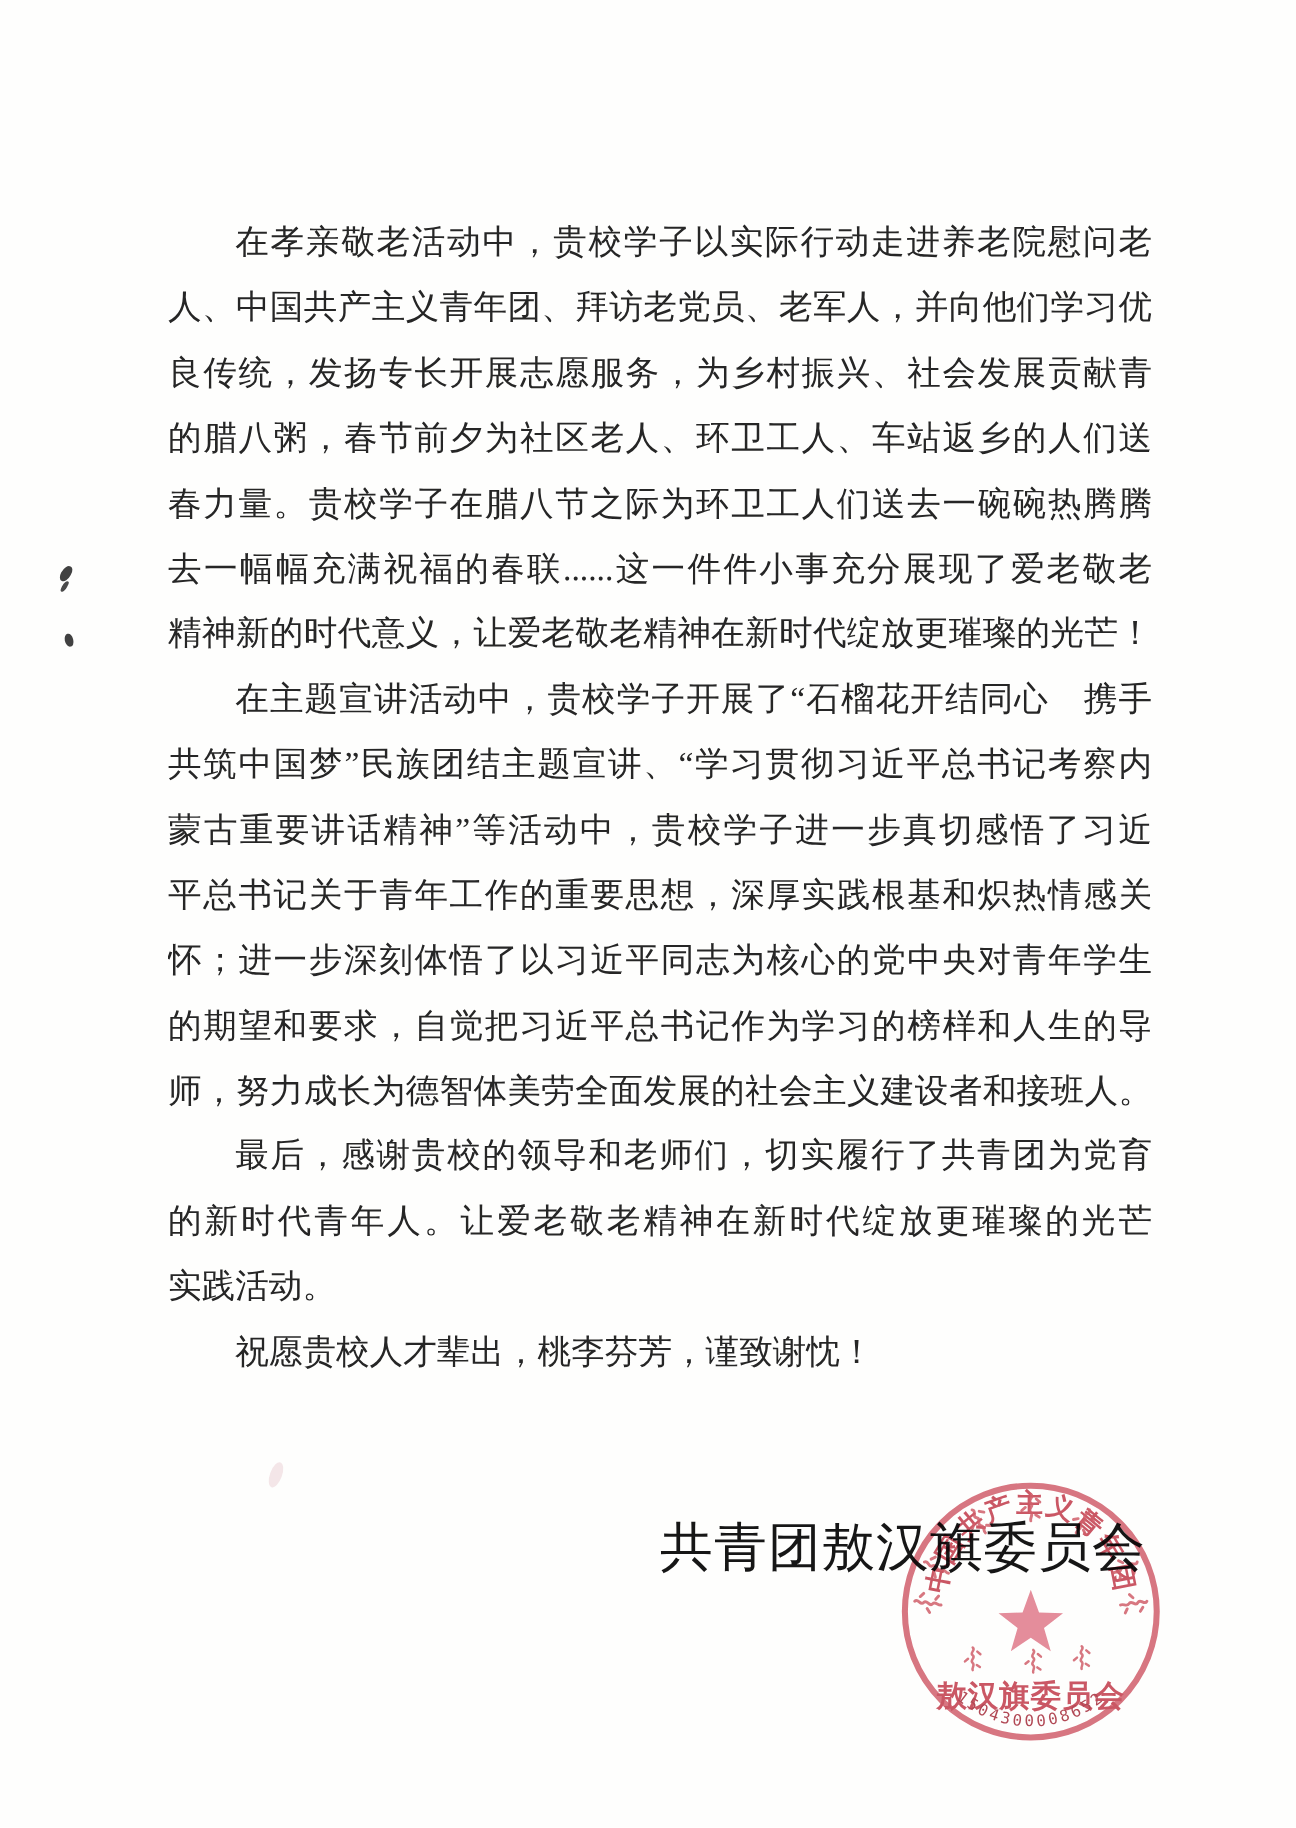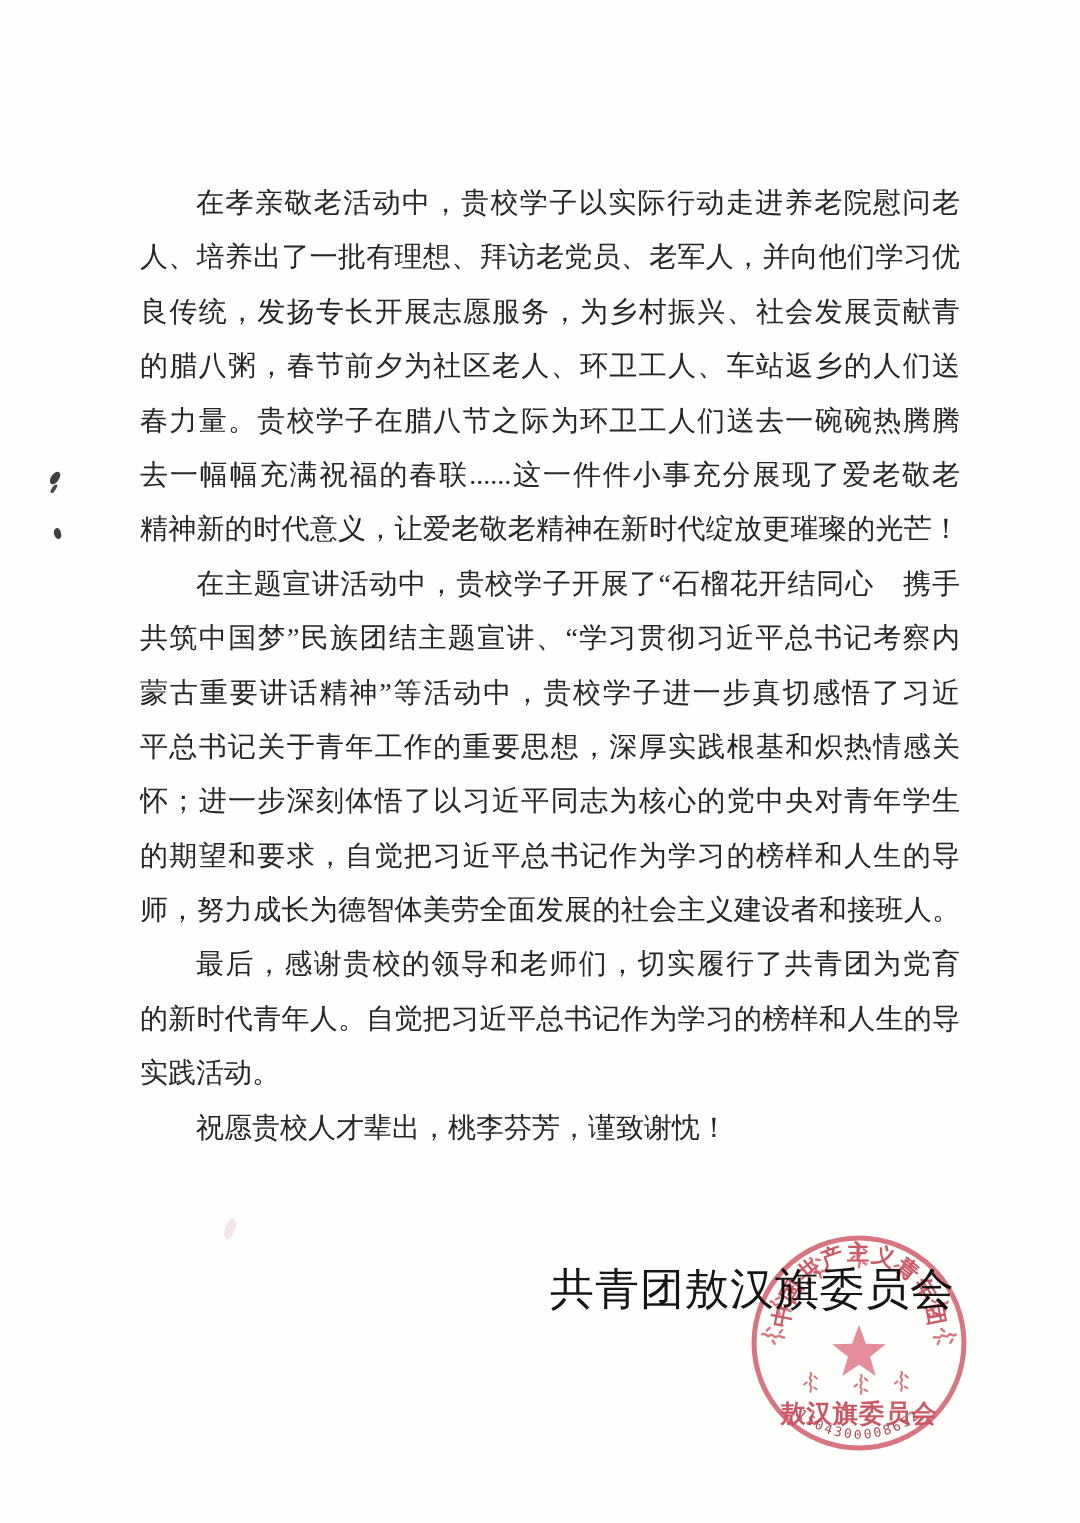--- a/index.html
+++ b/index.html
@@ -49,39 +49,39 @@
   .smudge{position:absolute;left:225px;top:1218px;width:10px;height:22px;background:rgba(215,160,170,.25);border-radius:50%;transform:rotate(20deg);}
 </style>
 </head>
 <body>
 
 <div class="page">
 
   <div class="body-text">
       <div>
         <div class="line indent">在孝亲敬老活动中，贵校学子以实际行动走进养老院慰问老</div>
-        <div class="line">人、培养出了一批有理想、拜访老党员、老军人，并向他们学习优</div>
+        <div class="line">人、中国共产主义青年团、拜访老党员、老军人，并向他们学习优</div>
         <div class="line">良传统，发扬专长开展志愿服务，为乡村振兴、社会发展贡献青</div>
         <div class="line">的腊八粥，春节前夕为社区老人、环卫工人、车站返乡的人们送</div>
         <div class="line">春力量。贵校学子在腊八节之际为环卫工人们送去一碗碗热腾腾</div>
         <div class="line">去一幅幅充满祝福的春联......这一件件小事充分展现了爱老敬老</div>
         <div class="line">精神新的时代意义，让爱老敬老精神在新时代绽放更璀璨的光芒！</div>
       </div>
       <div>
         <div class="line indent">在主题宣讲活动中，贵校学子开展了“石榴花开结同心　携手</div>
         <div class="line">共筑中国梦”民族团结主题宣讲、“学习贯彻习近平总书记考察内</div>
         <div class="line">蒙古重要讲话精神”等活动中，贵校学子进一步真切感悟了习近</div>
         <div class="line">平总书记关于青年工作的重要思想，深厚实践根基和炽热情感关</div>
         <div class="line">怀；进一步深刻体悟了以习近平同志为核心的党中央对青年学生</div>
         <div class="line">的期望和要求，自觉把习近平总书记作为学习的榜样和人生的导</div>
         <div class="line">师，努力成长为德智体美劳全面发展的社会主义建设者和接班人。</div>
       </div>
       <div>
         <div class="line indent">最后，感谢贵校的领导和老师们，切实履行了共青团为党育</div>
-        <div class="line">的新时代青年人。自觉把习近平总书记作为学习的榜样和人生的导</div>
+        <div class="line">的新时代青年人。让爱老敬老精神在新时代绽放更璀璨的光芒</div>
         <div class="line short">实践活动。</div>
       </div>
       <div>
         <div class="line indent short">祝愿贵校人才辈出，桃李芬芳，谨致谢忱！</div>
       </div>
     </div>
 
   <div class="signature-org">共青团敖汉旗委员会</div>
 
   <div class="seal">

